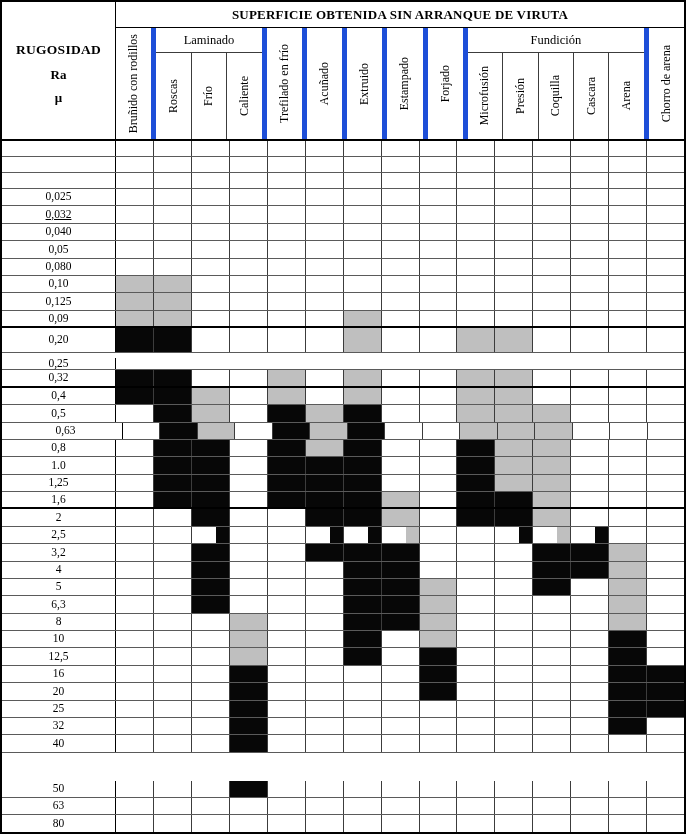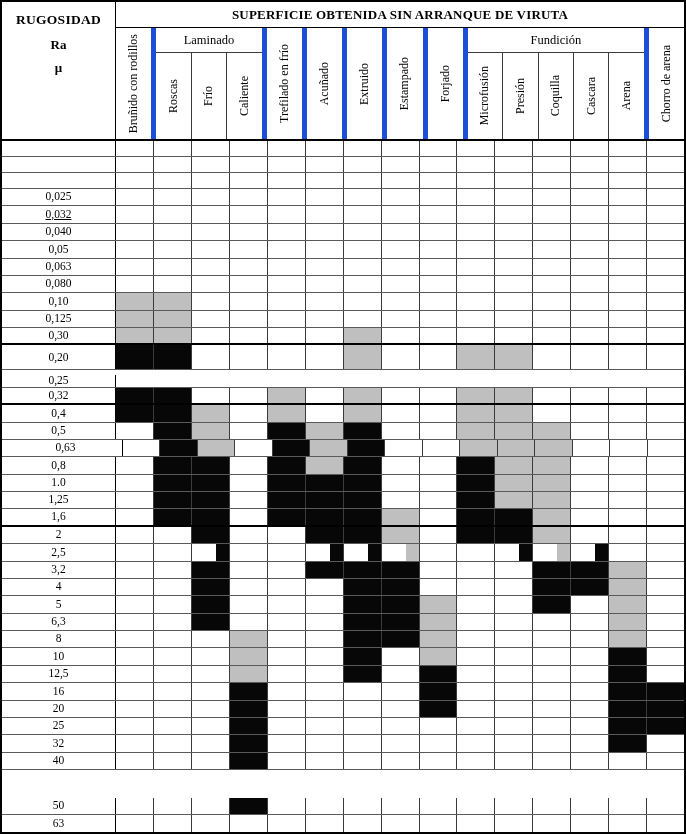--- a/index.html
+++ b/index.html
@@ -14,21 +14,21 @@
     display:flex; flex-direction:column;
     overflow:hidden;
     background:#fff;
   }
 
   
   #thead { display:flex; height:139px; border-bottom:2px solid #000; flex:none; }
   #corner-cell {
     width:114px; flex:none; border-right:1.5px solid #000;
     display:flex; flex-direction:column; align-items:center;
-    padding-top:10px;
+    padding-top:40px;
   }
   #corner-cell .c1 { font-weight:bold; font-size:13.5px; letter-spacing:.3px; }
   #corner-cell .c2 { font-weight:bold; font-size:13px; margin-top:9px; }
   #corner-cell .c3 { font-weight:bold; font-size:13px; margin-top:7px; }
 
   #head-right { flex:1; display:flex; flex-direction:column; }
   #main-title {
     height:26px; flex:none; border-bottom:1.5px solid #000;
     display:flex; align-items:center; justify-content:center;
     font-weight:bold; font-size:13px; letter-spacing:.2px;
@@ -267,38 +267,20 @@
           <div class="dcell"></div>
           <div class="dcell"></div>
           <div class="dcell"></div>
           <div class="dcell"></div>
           <div class="dcell"></div>
           <div class="dcell"></div>
           <div class="dcell"></div>
           <div class="dcell"></div>
         </div>
         <div class="trow" style="height: 17.3784px;">
-          <div class="rlabel">0,063</div>
-          <div class="dcell"></div>
-          <div class="dcell"></div>
-          <div class="dcell"></div>
-          <div class="dcell"></div>
-          <div class="dcell"></div>
-          <div class="dcell"></div>
-          <div class="dcell"></div>
-          <div class="dcell"></div>
-          <div class="dcell"></div>
-          <div class="dcell"></div>
-          <div class="dcell"></div>
-          <div class="dcell"></div>
-          <div class="dcell"></div>
-          <div class="dcell"></div>
-          <div class="dcell"></div>
-        </div>
-        <div class="trow" style="height: 17.3784px;">
           <div class="rlabel">0,080</div>
           <div class="dcell"></div>
           <div class="dcell"></div>
           <div class="dcell"></div>
           <div class="dcell"></div>
           <div class="dcell"></div>
           <div class="dcell"></div>
           <div class="dcell"></div>
           <div class="dcell"></div>
           <div class="dcell"></div>
@@ -339,21 +321,21 @@
           <div class="dcell"></div>
           <div class="dcell"></div>
           <div class="dcell"></div>
           <div class="dcell"></div>
           <div class="dcell"></div>
           <div class="dcell"></div>
           <div class="dcell"></div>
           <div class="dcell"></div>
         </div>
         <div class="trow thick" style="height: 17.3784px;">
-          <div class="rlabel">0,30</div>
+          <div class="rlabel">0,09</div>
           <div class="dcell fill-gray"></div>
           <div class="dcell fill-gray"></div>
           <div class="dcell"></div>
           <div class="dcell"></div>
           <div class="dcell"></div>
           <div class="dcell"></div>
           <div class="dcell fill-gray"></div>
           <div class="dcell"></div>
           <div class="dcell"></div>
           <div class="dcell"></div>

